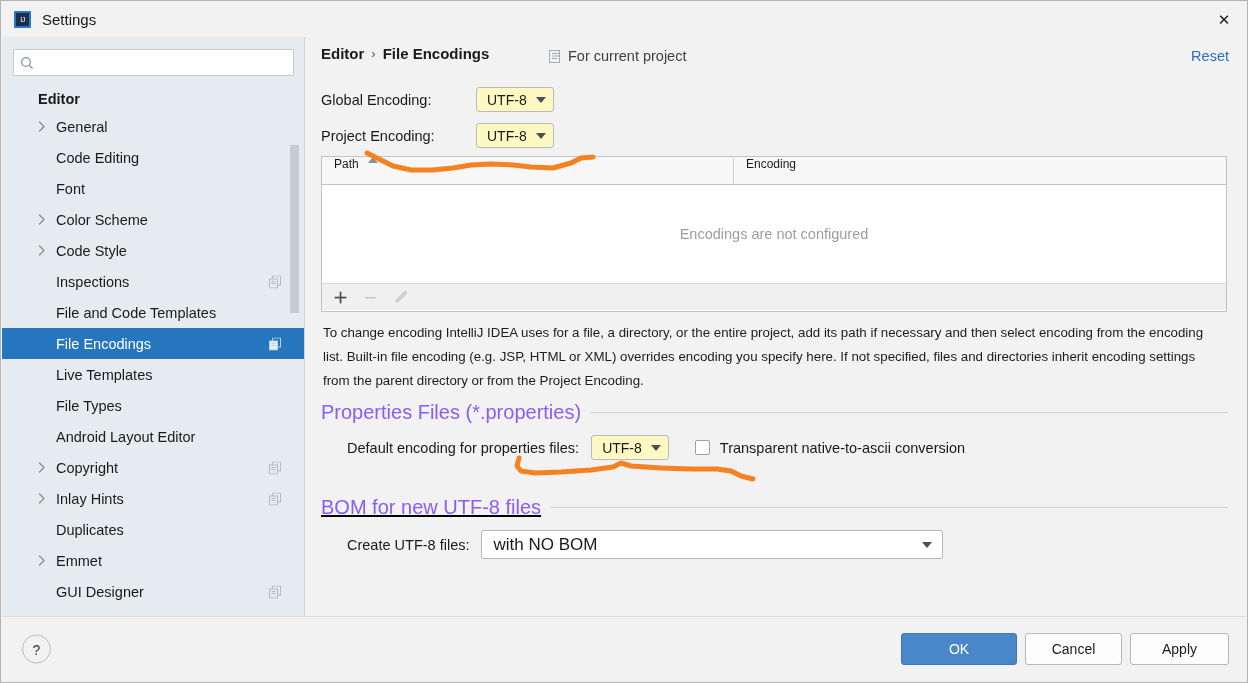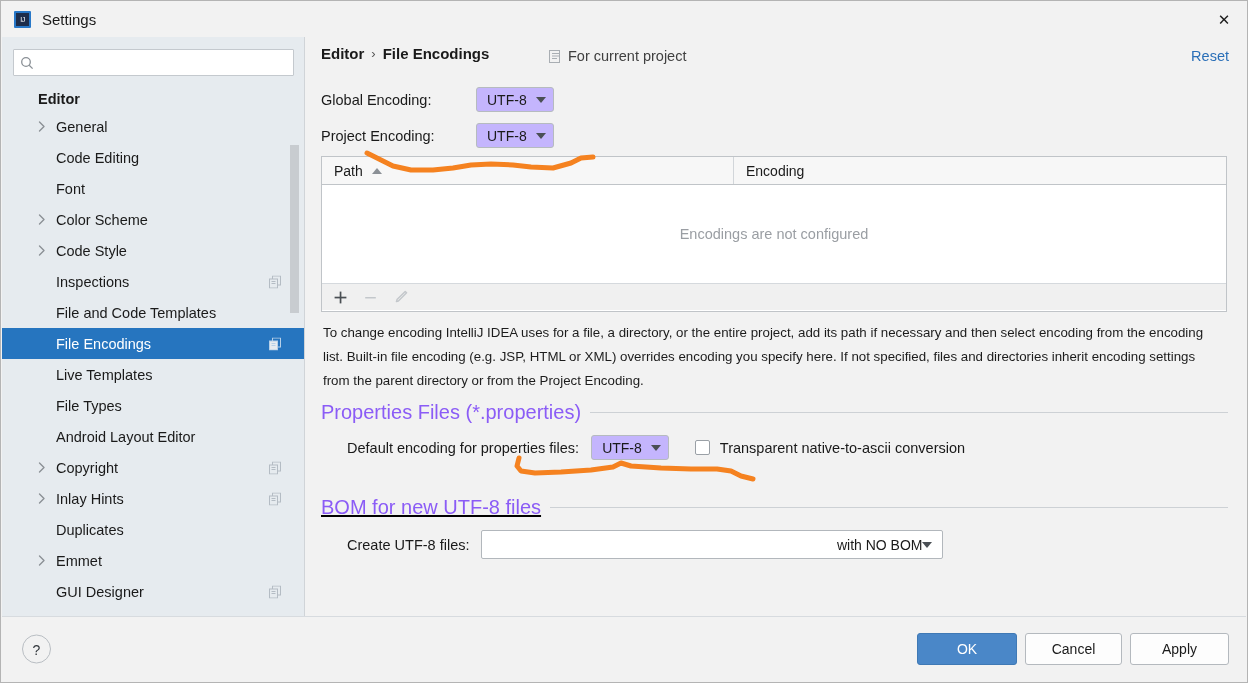--- a/index.html
+++ b/index.html
@@ -166,21 +166,21 @@
 
   .row {
     position: absolute;
     display: flex; align-items: center;
   }
   .lbl { font-size: 14.5px; color: #1a1a1a; white-space: nowrap; }
 
   .combo-sm {
     height: 25px;
     min-width: 50px;
-    background: #c4b5fd;
+    background: #fef9c3;
     border: 1px solid #b6bbbf;
     border-radius: 3px;
     display: inline-flex; align-items: center;
     padding: 0 7px 0 10px;
     box-sizing: border-box;
     font-size: 14px; color: #1a1a1a;
     cursor: default;
   }
   .combo-sm .cv { margin-right: 9px; }
   .caret {
@@ -199,22 +199,22 @@
     background: #ffffff;
     box-sizing: border-box;
   }
   .tbl-head {
     display: flex; height: 28px;
     background: #f7f7f7;
     border-bottom: 1px solid #c0c4c8;
     box-sizing: border-box;
   }
   .th {
-    display: flex; align-items: center;
-    font-size: 14px; color: #1a1a1a;
+    display: flex; align-items: flex-start;
+    font-size: 12px; color: #1a1a1a;
     padding-left: 12px;
     box-sizing: border-box;
   }
   .th.c1 { width: 412px; border-right: 1px solid #d2d6da; }
   .th.c2 { flex: 1 1 auto; }
   .sort-asc {
     margin-left: 9px;
     width: 0; height: 0;
     border-left: 5px solid transparent;
     border-right: 5px solid transparent;
@@ -269,21 +269,21 @@
   }
 
   .combo-wide {
     width: 462px; height: 29px;
     background: #ffffff;
     border: 1px solid #b2b7bc;
     border-radius: 2px;
     display: flex; align-items: center;
     box-sizing: border-box;
     padding: 0 10px 0 11px;
-    font-size: 14px; color: #1a1a1a; text-align: right;
+    font-size: 17px; color: #1a1a1a;
   }
   .combo-wide .cw-val { flex: 1 1 auto; }
   .link-in { color: #3f8ad0; }
   .ext-arrow { color: #6d7276; font-size: 11px; margin-left: 4px; }
 
   
   .bottombar {
     position: absolute;
     left: 1px; right: 1px; bottom: 1px;
     height: 64px;
@@ -305,21 +305,21 @@
     transform: translateY(-50%);
     height: 32px;
     border-radius: 3px;
     display: flex; align-items: center; justify-content: center;
     font-size: 14px;
     box-sizing: border-box;
   }
   .btn.primary {
     background: #4a87c8; color: #ffffff;
     border: 1px solid #3f79b5;
-    right: 229px; width: 100px;
+    right: 229px; width: 116px;
   }
   .btn.plain {
     background: #fdfdfd; color: #1a1a1a;
     border: 1px solid #b4b9be;
   }
   .btn.cancel { right: 124px; width: 97px; }
   .btn.apply  { right: 17px;  width: 99px; }
 
   .annot { position: absolute; left: 0; top: 0; pointer-events: none; }
 </style>

